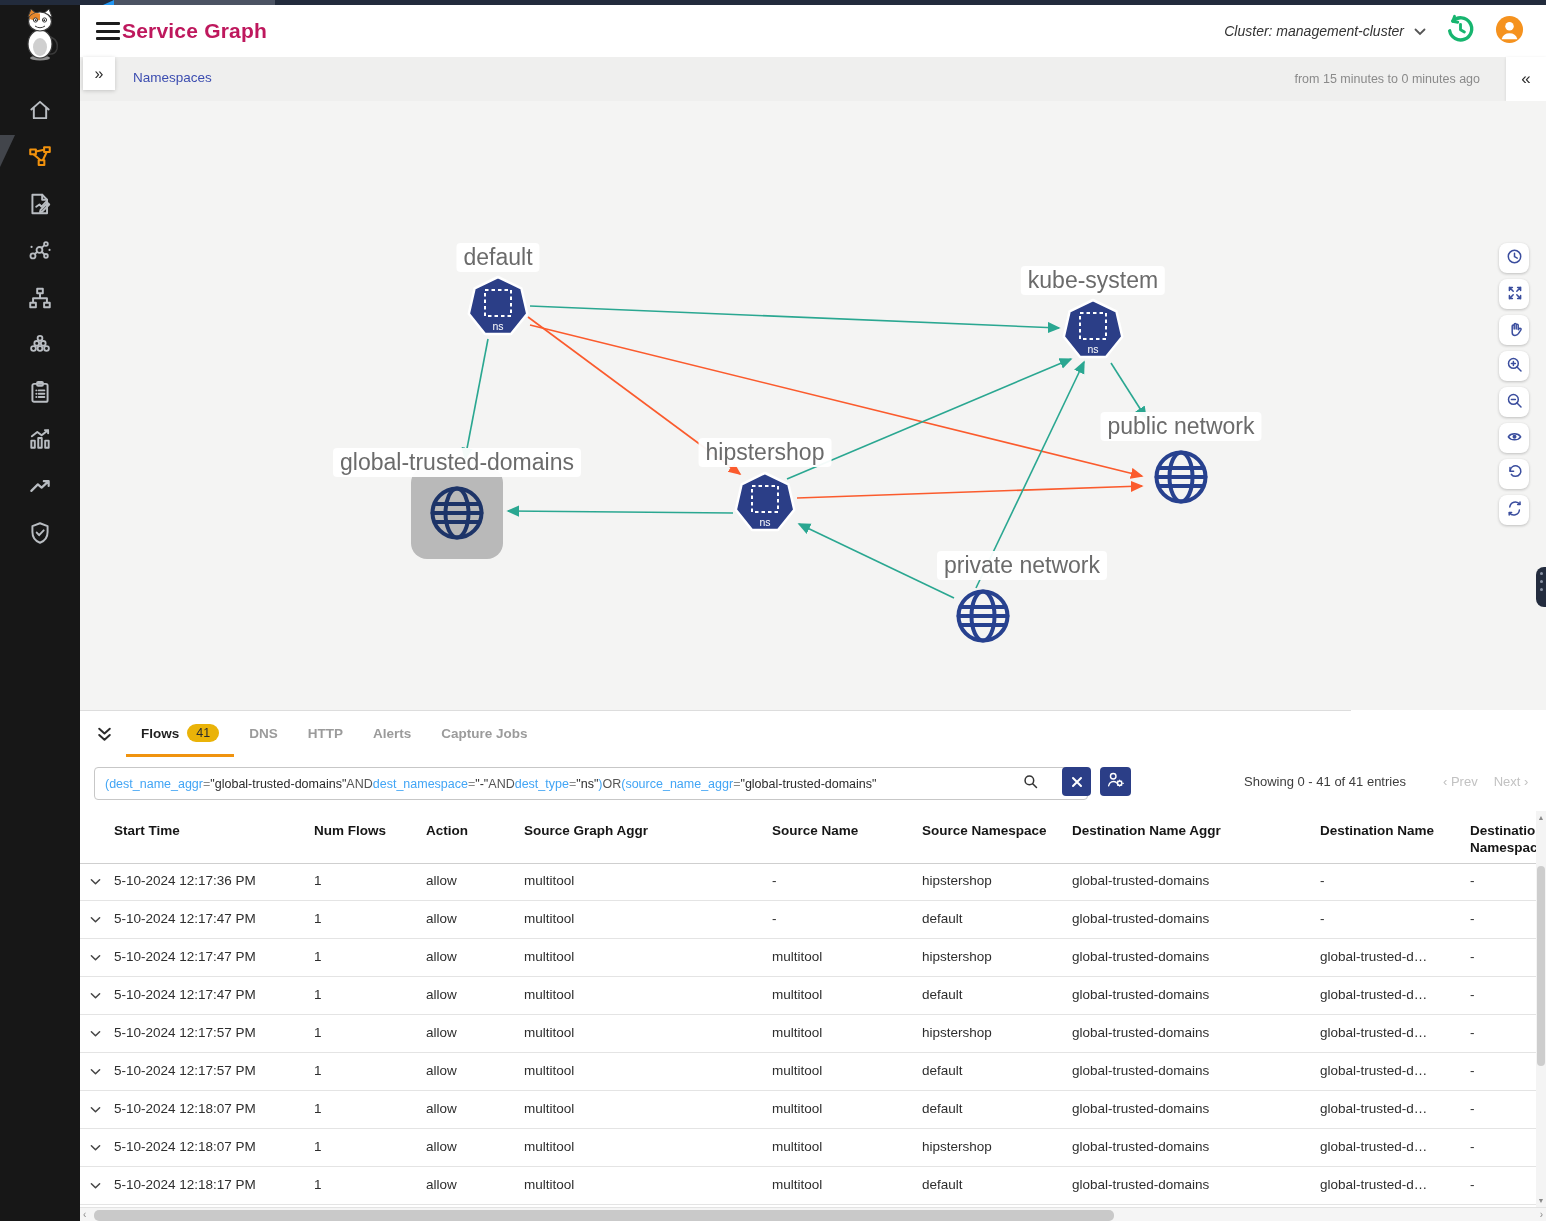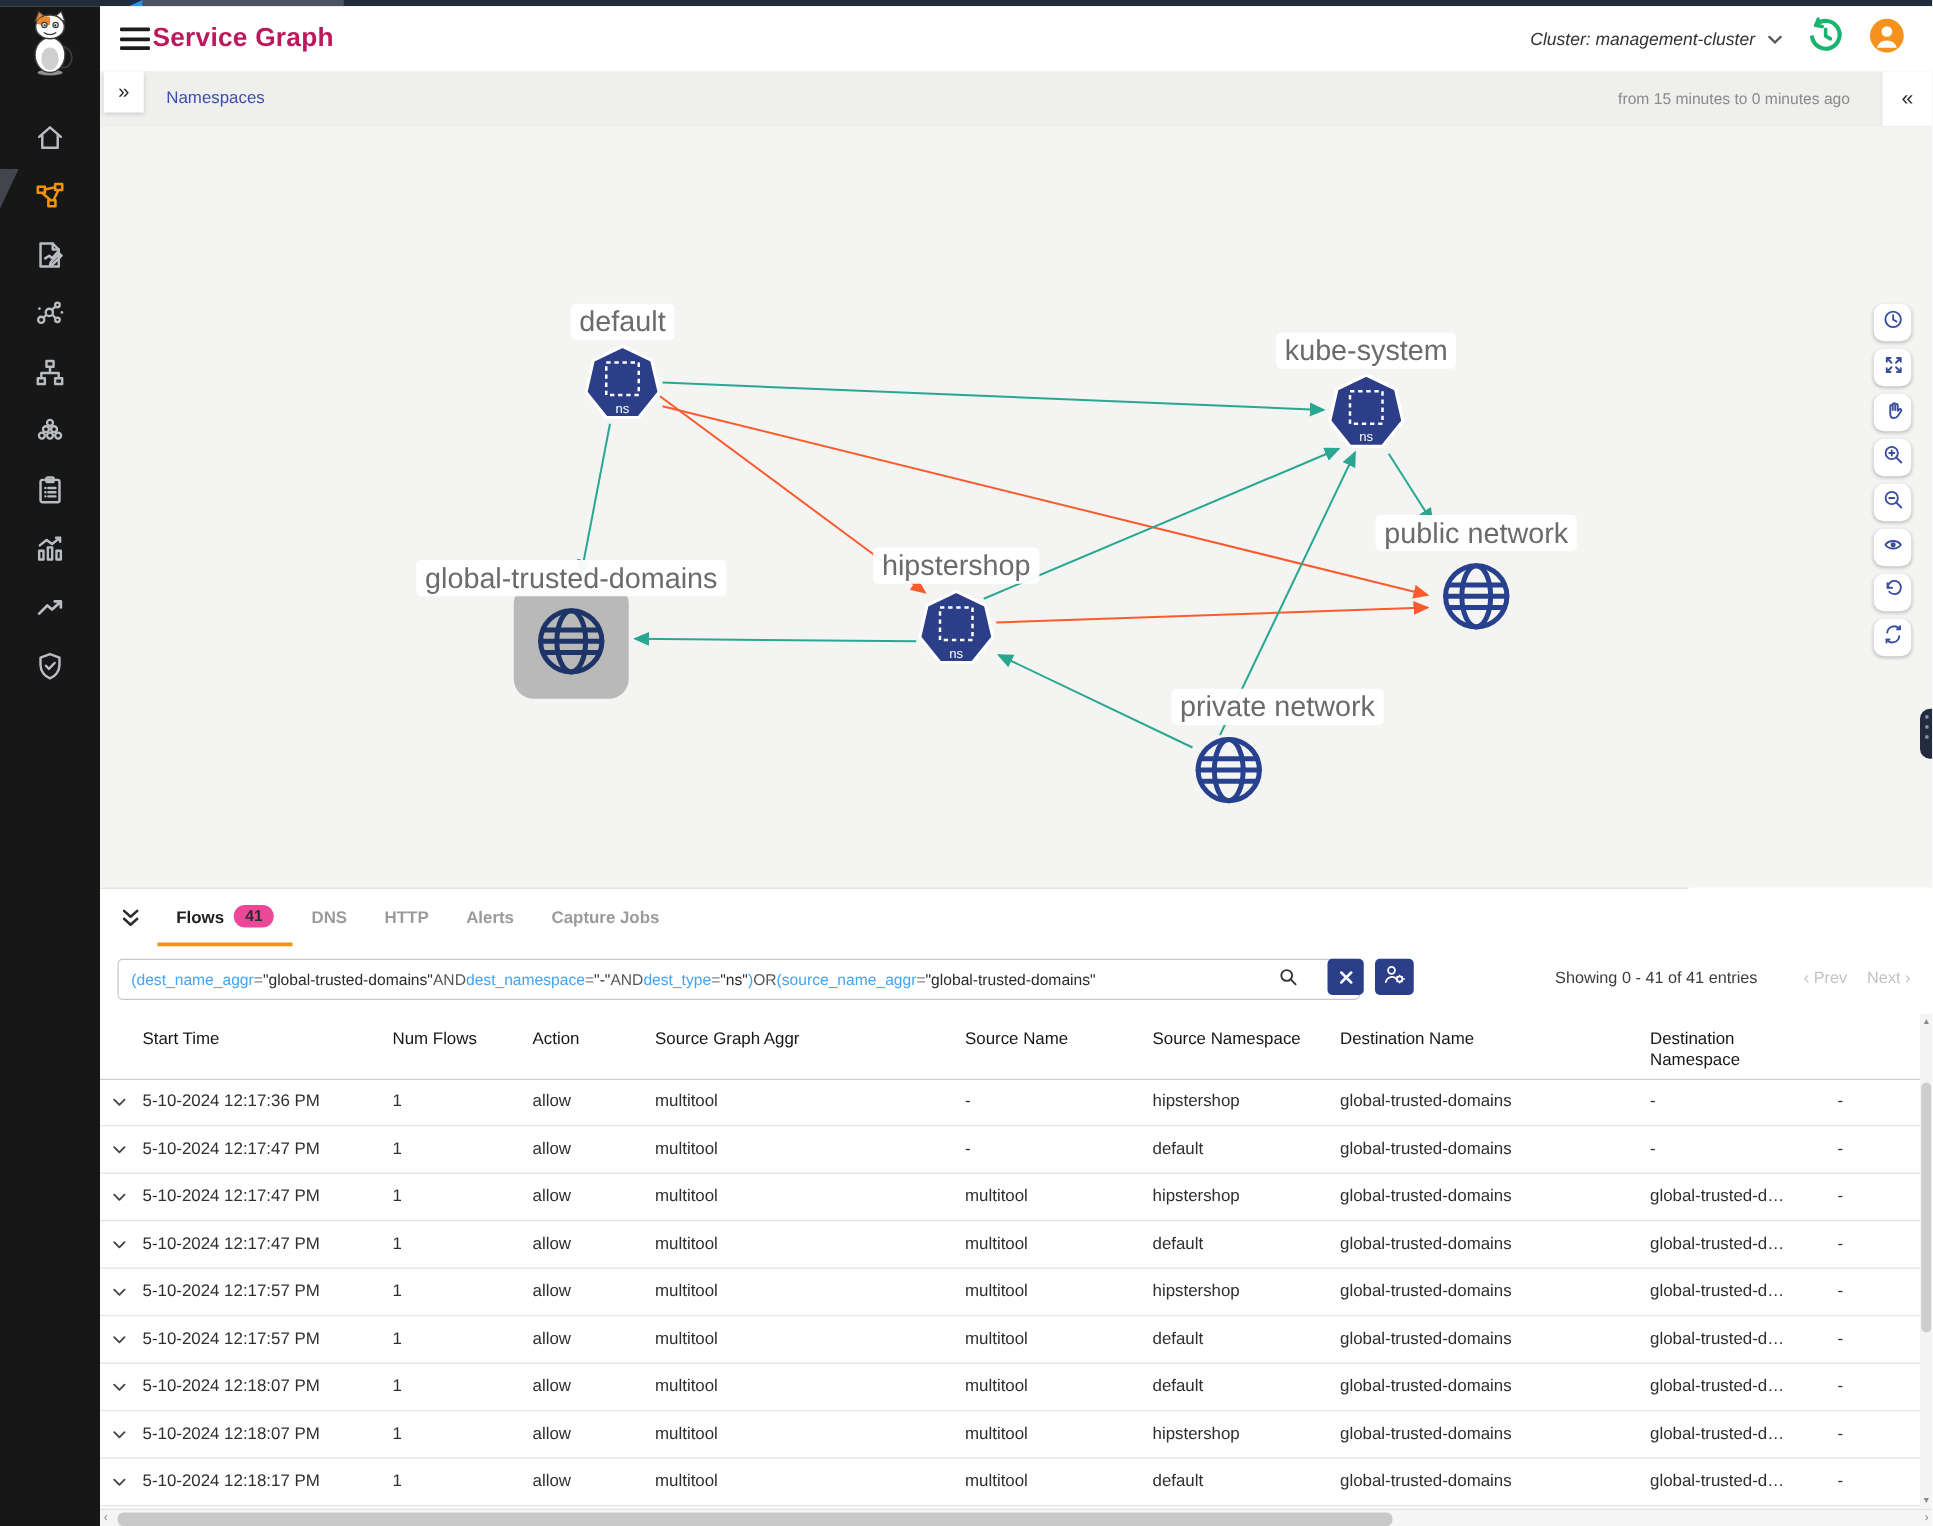--- a/index.html
+++ b/index.html
@@ -44,36 +44,36 @@
   .tbtn{position:absolute;left:1419px;width:30px;height:30px;background:#fff;border-radius:8px;box-shadow:0 1px 3px rgba(0,0,0,.22);display:flex;align-items:center;justify-content:center;color:#3a4d9e;cursor:pointer;}
   #drawerhandle{position:absolute;left:1456px;top:466px;width:10px;height:40px;background:#232c3e;border-radius:8px 0 0 8px;cursor:pointer;}
   #drawerhandle i{display:block;width:3px;height:3px;background:#8a93a5;border-radius:50%;margin:5px auto 0;}
 
   
   #panel{left:80px;top:710px;width:1271px;height:511px;background:#fff;border-top:1px solid #ddd;}
   #tabsrow{position:absolute;left:0;top:0;width:1466px;height:46px;display:flex;align-items:center;}
   #dblchev{margin-left:15px;color:#2c2c2c;cursor:pointer;display:flex;}
   .tab{display:flex;align-items:center;gap:8px;font-size:13.5px;font-weight:700;color:#9b9b9b;padding:13px 15px 12px;cursor:pointer;border-bottom:3px solid transparent;}
   .tab.active{color:#1f1f1f;border-bottom-color:#f0930e;}
-  .badge{background:#ec4899;color:#2c2c2c;border-radius:10px;padding:2px 9px;font-size:12.5px;font-weight:700;}
+  .badge{background:#eab308;color:#2c2c2c;border-radius:10px;padding:2px 9px;font-size:12.5px;font-weight:400;}
 
   #filterrow{position:absolute;left:0;top:54px;width:1466px;height:40px;}
   #filterbox{position:absolute;left:14px;top:2px;width:952px;height:31px;border:1px solid #c7c7c7;border-radius:4px;background:#fff;display:flex;align-items:center;padding:0 30px 0 10px;font-size:12.5px;white-space:nowrap;overflow:hidden;cursor:text;}
   #filterbox .tk-f{color:#42a5f5;} #filterbox .tk-v{color:#2b2b2b;} #filterbox .tk-o{color:#8a8a8a;} #filterbox .tk-a{color:#555;} #filterbox .tk-p{color:#42a5f5;}
   #searchicon{position:absolute;left:943px;top:9px;color:#333;}
   .navybtn{position:absolute;top:2px;width:29px;height:29px;background:#2b3e87;border-radius:4px;display:flex;align-items:center;justify-content:center;cursor:pointer;}
   #showing{position:absolute;left:1140px;top:9px;width:210px;text-align:center;font-size:13px;color:#3d3d3d;}
   #pager{position:absolute;left:1363px;top:9px;font-size:13px;color:#c2c2c2;display:flex;gap:16px;}
   #pager span{cursor:pointer;}
 
   
   #thead{position:absolute;left:0;top:100px;width:1466px;height:52px;border-bottom:1px solid #cfcfcf;}
   .tgrid{display:grid;grid-template-columns:24px 200px 112px 98px 248px 150px 150px 248px 150px 110px;padding-left:10px;}
   #thead .tgrid{padding-top:11px;}
-  .hcell{font-size:13.5px;font-weight:400;color:#161616;line-height:17px;padding-right:14px;}
+  .hcell{font-size:13.5px;font-weight:700;color:#161616;line-height:17px;padding-right:14px;}
   #tbody{position:absolute;left:0;top:152px;width:1466px;height:344px;overflow:hidden;}
   .trow{height:37px;border-bottom:1px solid #e4e4e4;cursor:pointer;}
   .tcell{font-size:13.5px;color:#2e2e2e;line-height:36px;white-space:nowrap;overflow:hidden;padding-right:14px;}
   .expander{display:flex;align-items:center;justify-content:flex-start;color:#444;}
 
   
   #vscroll{position:absolute;left:1456px;top:100px;width:10px;height:396px;background:#f4f4f4;}
   #vthumb{position:absolute;left:1px;top:55px;width:8px;height:200px;background:#cdcdcd;border-radius:4px;cursor:pointer;}
   .varrow{position:absolute;left:0;width:10px;text-align:center;font-size:7px;color:#8a8a8a;}
   #hscroll{position:absolute;left:0;top:496px;width:1466px;height:15px;background:#f5f5f5;border-top:1px solid #e3e3e3;}
@@ -416,20 +416,21 @@
 
     <div id="thead">
         <div class="tgrid" id="theadgrid">
           <div class="hcell"></div>
           <div class="hcell">Start Time</div>
           <div class="hcell">Num Flows</div>
           <div class="hcell">Action</div>
           <div class="hcell">Source Graph Aggr</div>
           <div class="hcell">Source Name</div>
           <div class="hcell">Source Namespace</div>
+          <div class="hcell">Destination Name Aggr</div>
           <div class="hcell">Destination Name</div>
           <div class="hcell">Destination Namespace</div>
         </div>
       </div>
     <div id="tbody">
         <div class="trow tgrid">
           <div class="expander">
             <svg width="11" height="8" viewBox="0 0 12 8" fill="none" stroke="#444" stroke-width="1.6" stroke-linecap="round" stroke-linejoin="round">
               <path d="M1.5 1.5 L6 6 L10.5 1.5"></path>
             </svg>

